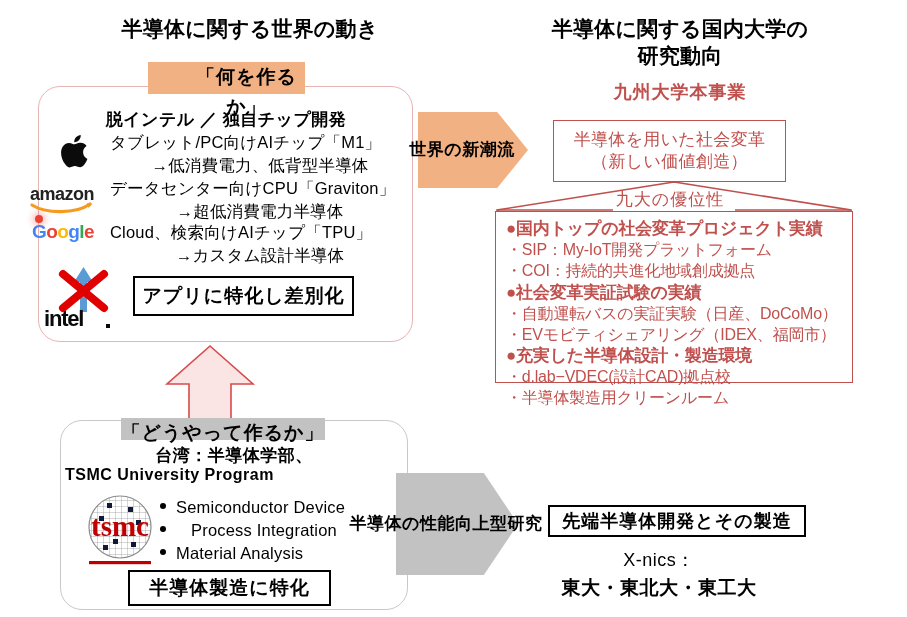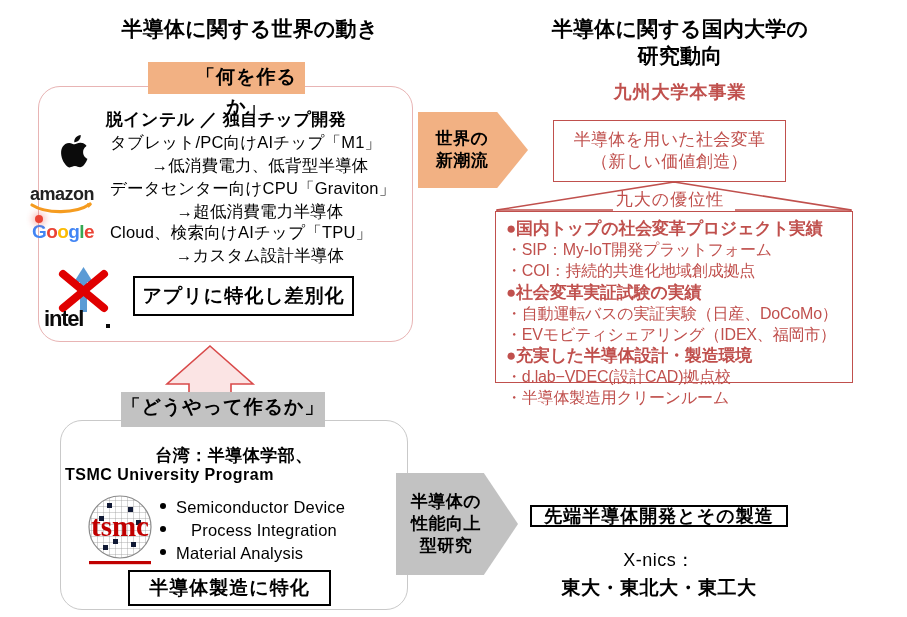--- a/index.html
+++ b/index.html
@@ -100,21 +100,21 @@
   }
   .arrow-gray {
     background: #c2c2c2;
     clip-path: polygon(0 0, 72% 0, 100% 50%, 72% 100%, 0 100%);
     filter: drop-shadow(2px 3px 2px rgba(0,0,0,0.22));
   }
   .arrow-label {
     position: absolute;
     inset: 0;
     display: flex;
-    flex-direction: column;
+    flex-direction: row;
     align-items: center;
     justify-content: center;
     font-size: 17px;
     font-weight: bold;
     line-height: 1.28;
     color: #000;
     padding-right: 22px;
     box-sizing: border-box;
     letter-spacing: 0.5px;
   }
@@ -269,21 +269,21 @@
   <div class="abs box-black" style="left:133px; top:276px; width:221px; height:40px;">アプリに特化し差別化</div>
 
   <div class="abs" style="left:155px; top:340px; width:110px; height:90px;">
     <svg width="110" height="90" viewBox="0 0 110 90" aria-hidden="true">
       <path d="M55 6 L98 44 L76 44 L76 84 L34 84 L34 44 L12 44 Z" fill="#fbe4e4" stroke="#d94a4a" stroke-width="1.6"></path>
     </svg>
   </div>
 
   <div class="abs panel-gray" style="left:60px; top:420px; width:348px; height:190px;"></div>
 
-  <div class="abs chip chip-gray" style="left:121px; top:392px; width:204px; height:35px;">「どうやって作るか」</div>
+  <div class="abs chip chip-gray" style="left:121px; top:418px; width:204px; height:22px;">「どうやって作るか」</div>
 
   <div class="abs tsmc-l1" style="left:65px; top:444px; width:338px;">台湾：半導体学部、</div>
   <div class="abs tsmc-l2" style="left:65px; top:466px; width:338px;">TSMC University Program</div>
 
   <div class="abs" style="left:73px; top:494px; width:94px; height:76px;">
     <svg width="94" height="76" viewBox="0 0 94 76" aria-hidden="true">
       <defs>
         <clipPath id="wcl">
             <ellipse cx="47" cy="33" rx="31" ry="31"></ellipse>
           </clipPath>
@@ -363,17 +363,17 @@
     <div class="s">・SIP：My-IoT開発プラットフォーム</div>
     <div class="s">・COI：持続的共進化地域創成拠点</div>
     <div class="h">●社会変革実証試験の実績</div>
     <div class="s">・自動運転バスの実証実験（日産、DoCoMo）</div>
     <div class="s">・EVモビティシェアリング（IDEX、福岡市）</div>
     <div class="h">●充実した半導体設計・製造環境</div>
     <div class="s">・d.lab−VDEC(設計CAD)拠点校</div>
     <div class="s">・半導体製造用クリーンルーム</div>
   </div>
 
-  <div class="abs box-black" style="left:530px; top:505px; width:258px; height:22px; font-size:18px;text-align:center;">先端半導体開発とその製造</div>
+  <div class="abs box-black" style="left:548px; top:505px; width:258px; height:32px; font-size:18px;text-align:center;">先端半導体開発とその製造</div>
   <div class="abs xnics" style="left:530px; top:548px; width:258px;">X-nics：</div>
   <div class="abs unis" style="left:512px; top:575px; width:294px;">東大・東北大・東工大</div>
 
 </div>
 
 </body></html>

